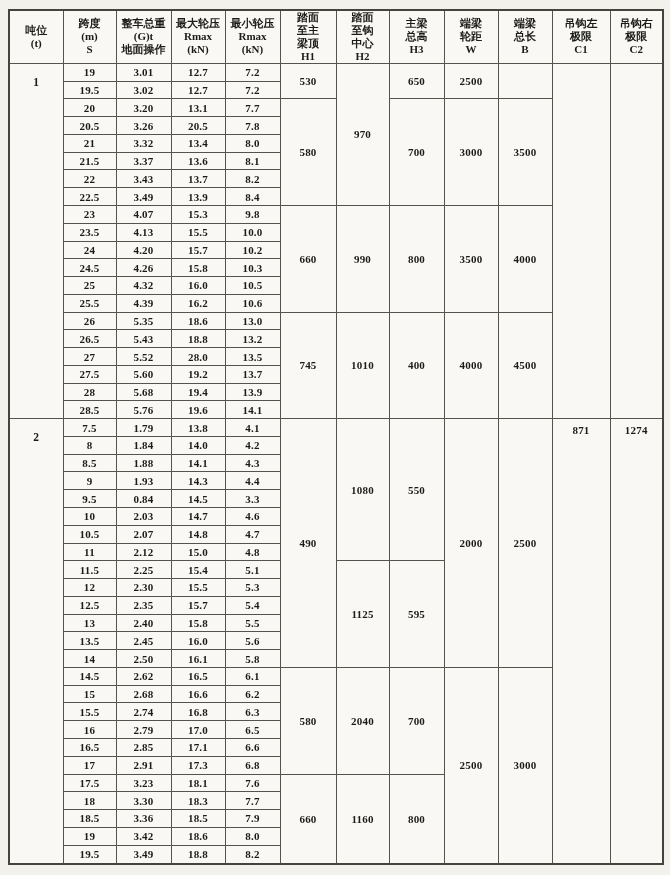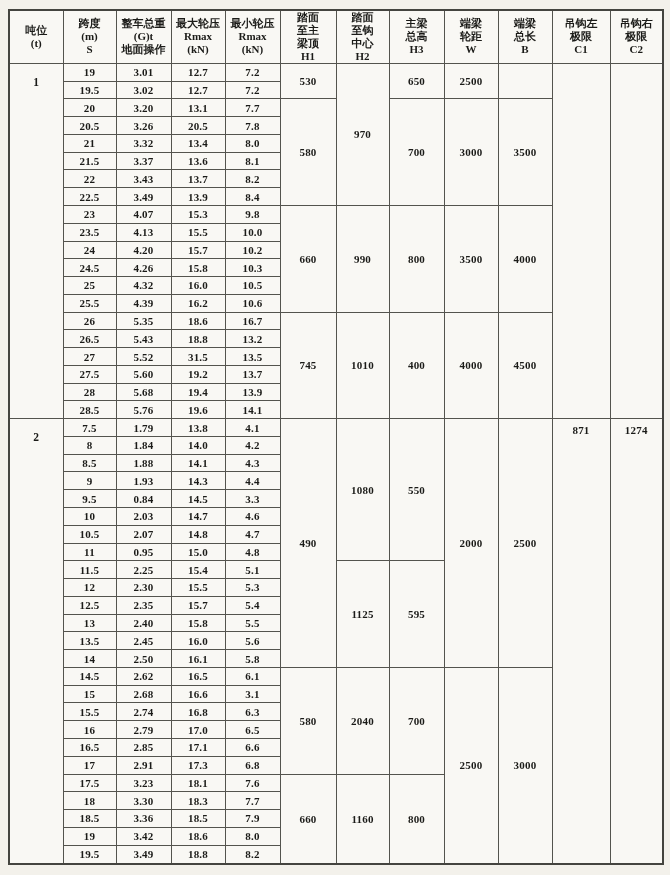--- a/index.html
+++ b/index.html
@@ -238,37 +238,37 @@
         <tr>
           <td>25.5</td>
           <td>4.39</td>
           <td>16.2</td>
           <td>10.6</td>
         </tr>
         <tr>
           <td>26</td>
           <td>5.35</td>
           <td>18.6</td>
-          <td>16.7</td>
+          <td>13.0</td>
           <td rowspan="6">745</td>
           <td rowspan="6">1010</td>
           <td rowspan="6">400</td>
           <td rowspan="6">4000</td>
           <td rowspan="6">4500</td>
         </tr>
         <tr>
           <td>26.5</td>
           <td>5.43</td>
           <td>18.8</td>
           <td>13.2</td>
         </tr>
         <tr>
           <td>27</td>
           <td>5.52</td>
-          <td>31.5</td>
+          <td>28.0</td>
           <td>13.5</td>
         </tr>
         <tr>
           <td>27.5</td>
           <td>5.60</td>
           <td>19.2</td>
           <td>13.7</td>
         </tr>
         <tr>
           <td>28</td>
@@ -327,21 +327,21 @@
           <td>4.6</td>
         </tr>
         <tr>
           <td>10.5</td>
           <td>2.07</td>
           <td>14.8</td>
           <td>4.7</td>
         </tr>
         <tr>
           <td>11</td>
-          <td>0.95</td>
+          <td>2.12</td>
           <td>15.0</td>
           <td>4.8</td>
         </tr>
         <tr>
           <td>11.5</td>
           <td>2.25</td>
           <td>15.4</td>
           <td>5.1</td>
           <td rowspan="6">1125</td>
           <td rowspan="6">595</td>
@@ -384,21 +384,21 @@
           <td rowspan="6">580</td>
           <td rowspan="6">2040</td>
           <td rowspan="6">700</td>
           <td rowspan="11">2500</td>
           <td rowspan="11">3000</td>
         </tr>
         <tr>
           <td>15</td>
           <td>2.68</td>
           <td>16.6</td>
-          <td>3.1</td>
+          <td>6.2</td>
         </tr>
         <tr>
           <td>15.5</td>
           <td>2.74</td>
           <td>16.8</td>
           <td>6.3</td>
         </tr>
         <tr>
           <td>16</td>
           <td>2.79</td>

